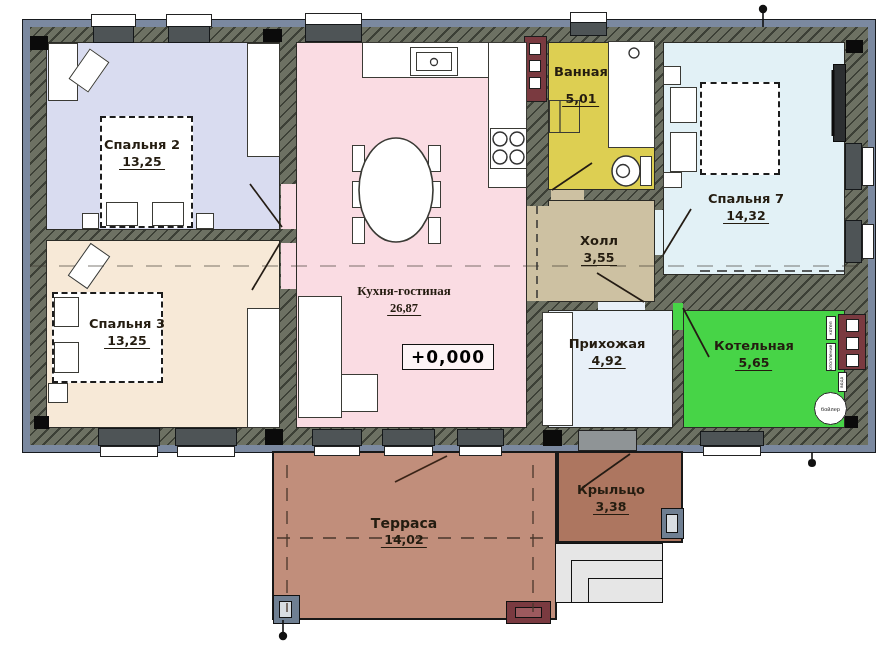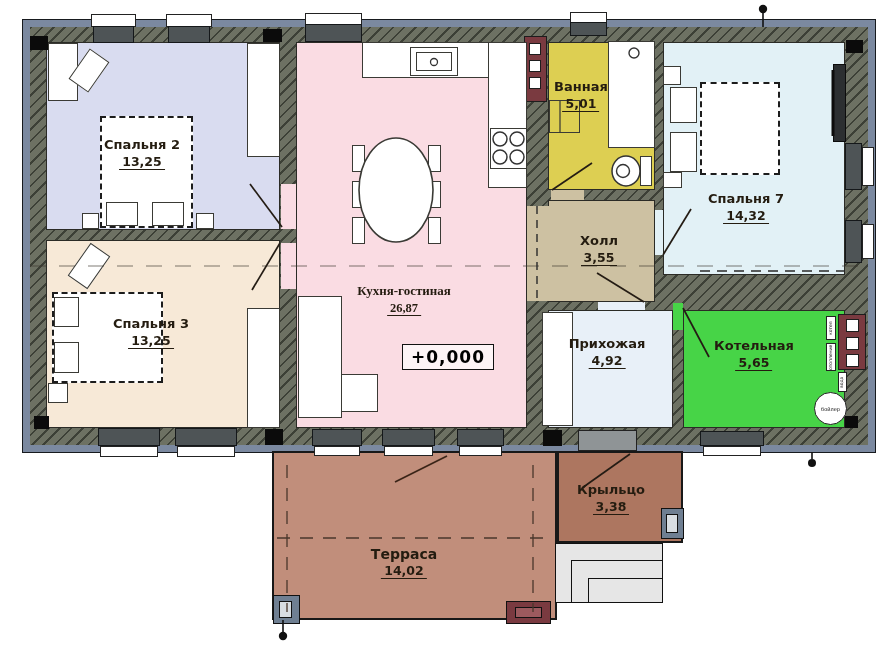--- a/index.html
+++ b/index.html
@@ -214,52 +214,52 @@
 
     <line x1="560" y1="101" x2="560" y2="132" stroke="#333" stroke-width="1.2"></line>
 
     <line x1="833" y1="70" x2="833" y2="136" stroke="#0c0c0c" stroke-width="3"></line>
   </svg>
 
   <div class="rlabel" style="left:142px;top:138px;">
     <span>Спальня 2</span>
     <span class="area">13,25</span>
   </div>
-  <div class="rlabel" style="left:127px;top:317px;margin-left:24px;">
+  <div class="rlabel" style="left:127px;top:317px;">
     <span>Спальня 3</span>
     <span class="area">13,25</span>
   </div>
   <div class="rlabel" style="left:404px;top:284px;font-family:Liberation Serif, serif;">
     <span>Кухня-гостиная</span>
     <span class="area">26,87</span>
   </div>
   <div class="elev" style="left:402px;top:344px;">
     <span>+0,000</span>
   </div>
-  <div class="rlabel" style="left:581px;top:80px;">
+  <div class="rlabel" style="left:581px;top:65px;gap:10px;">
     <span>Ванная</span>
     <span class="area">5,01</span>
   </div>
   <div class="rlabel" style="left:599px;top:234px;">
     <span>Холл</span>
     <span class="area">3,55</span>
   </div>
   <div class="rlabel" style="left:746px;top:192px;">
     <span>Спальня 7</span>
     <span class="area">14,32</span>
   </div>
   <div class="rlabel" style="left:607px;top:337px;">
     <span>Прихожая</span>
     <span class="area">4,92</span>
   </div>
   <div class="rlabel" style="left:754px;top:339px;">
     <span>Котельная</span>
     <span class="area">5,65</span>
   </div>
-  <div class="rlabel" style="left:404px;top:515px;font-size:14px;margin-top:31px;">
+  <div class="rlabel" style="left:404px;top:515px;font-size:14px;">
     <span>Терраса</span>
     <span class="area">14,02</span>
   </div>
   <div class="rlabel" style="left:611px;top:483px;">
     <span>Крыльцо</span>
     <span class="area">3,38</span>
   </div>
 
   <div class="vtag" style="left:826px;top:316px;width:10px;height:24px;">
     <span>котел</span>

